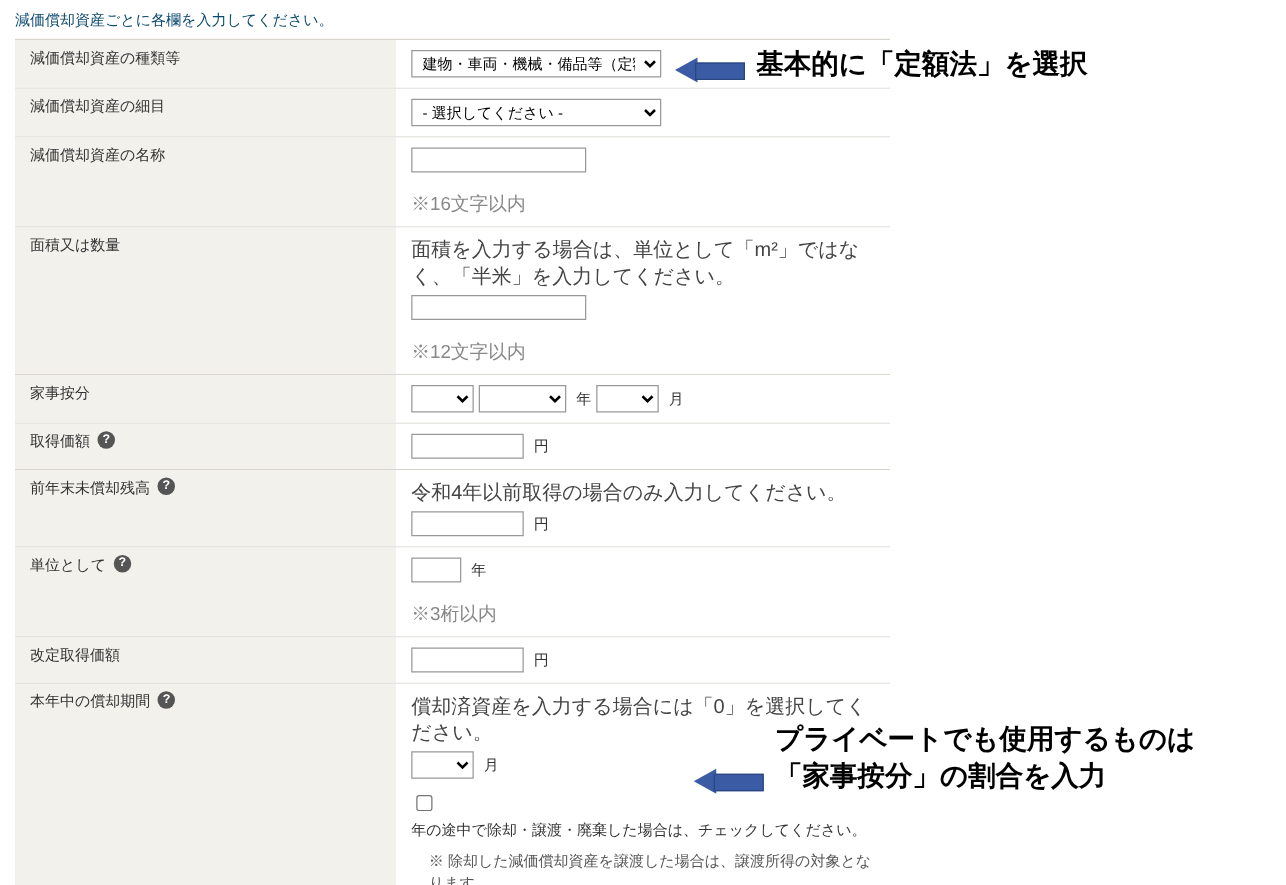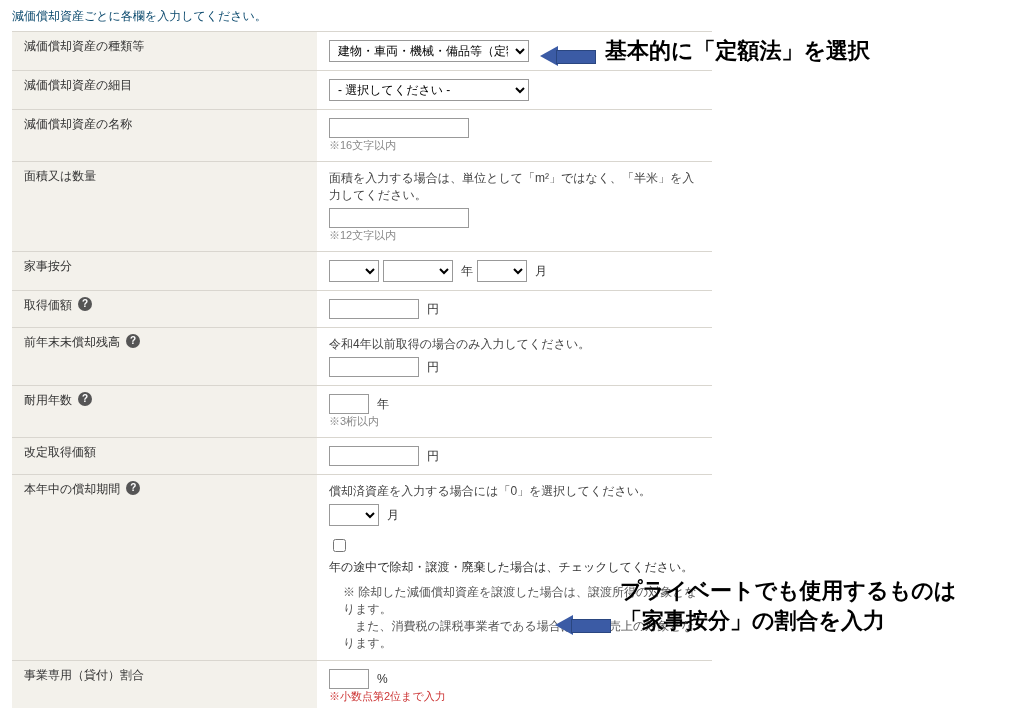--- a/index.html
+++ b/index.html
@@ -52,22 +52,22 @@
     padding: 2px 4px;
     border: 1px solid #999;
     background: #fff;
   }
   select.wide { width: 200px; }
   input.txt-md { width: 140px; }
   input.txt-sm { width: 90px; }
   input.txt-xs { width: 40px; }
   select.sel-xs { width: 50px; }
   select.sel-sm { width: 70px; }
-  .hint { color: #888; font-size: 11px; margin-top: 0; }
-  .desc { color: #444; font-size: 12px; margin-bottom: 4px; }
+  .hint { color: #888; font-size: 15px; margin-top: 16px; }
+  .desc { color: #444; font-size: 16px; margin-bottom: 4px; }
   .unit { margin-left: 4px; }
   .inline-line { display: flex; align-items: center; gap: 4px; flex-wrap: wrap; }
   .note { color: #555; font-size: 12px; margin-top: 8px; padding-left: 14px; }
   .checkbox-line { margin-top: 10px; }
   .readonly { background: #eee; }
 
   
   .annotation {
     position: absolute;
     display: flex;
@@ -201,21 +201,21 @@
         <div class="desc">令和4年以前取得の場合のみ入力してください。</div>
         <div class="inline-line">
           <input type="text" class="txt-sm" style="">
           <span class="unit">円</span>
         </div>
       </div>
     </div>
 
     <div class="form-row">
       <div class="label-cell">
-        <span>耐用年数</span>
+        <span>単位として</span>
         <span class="help-icon">?</span>
       </div>
       <div class="value-cell">
         <div class="inline-line">
           <input type="text" class="txt-xs" style="">
           <span class="unit">年</span>
         </div>
         <div class="hint">※3桁以内</div>
       </div>
     </div>

